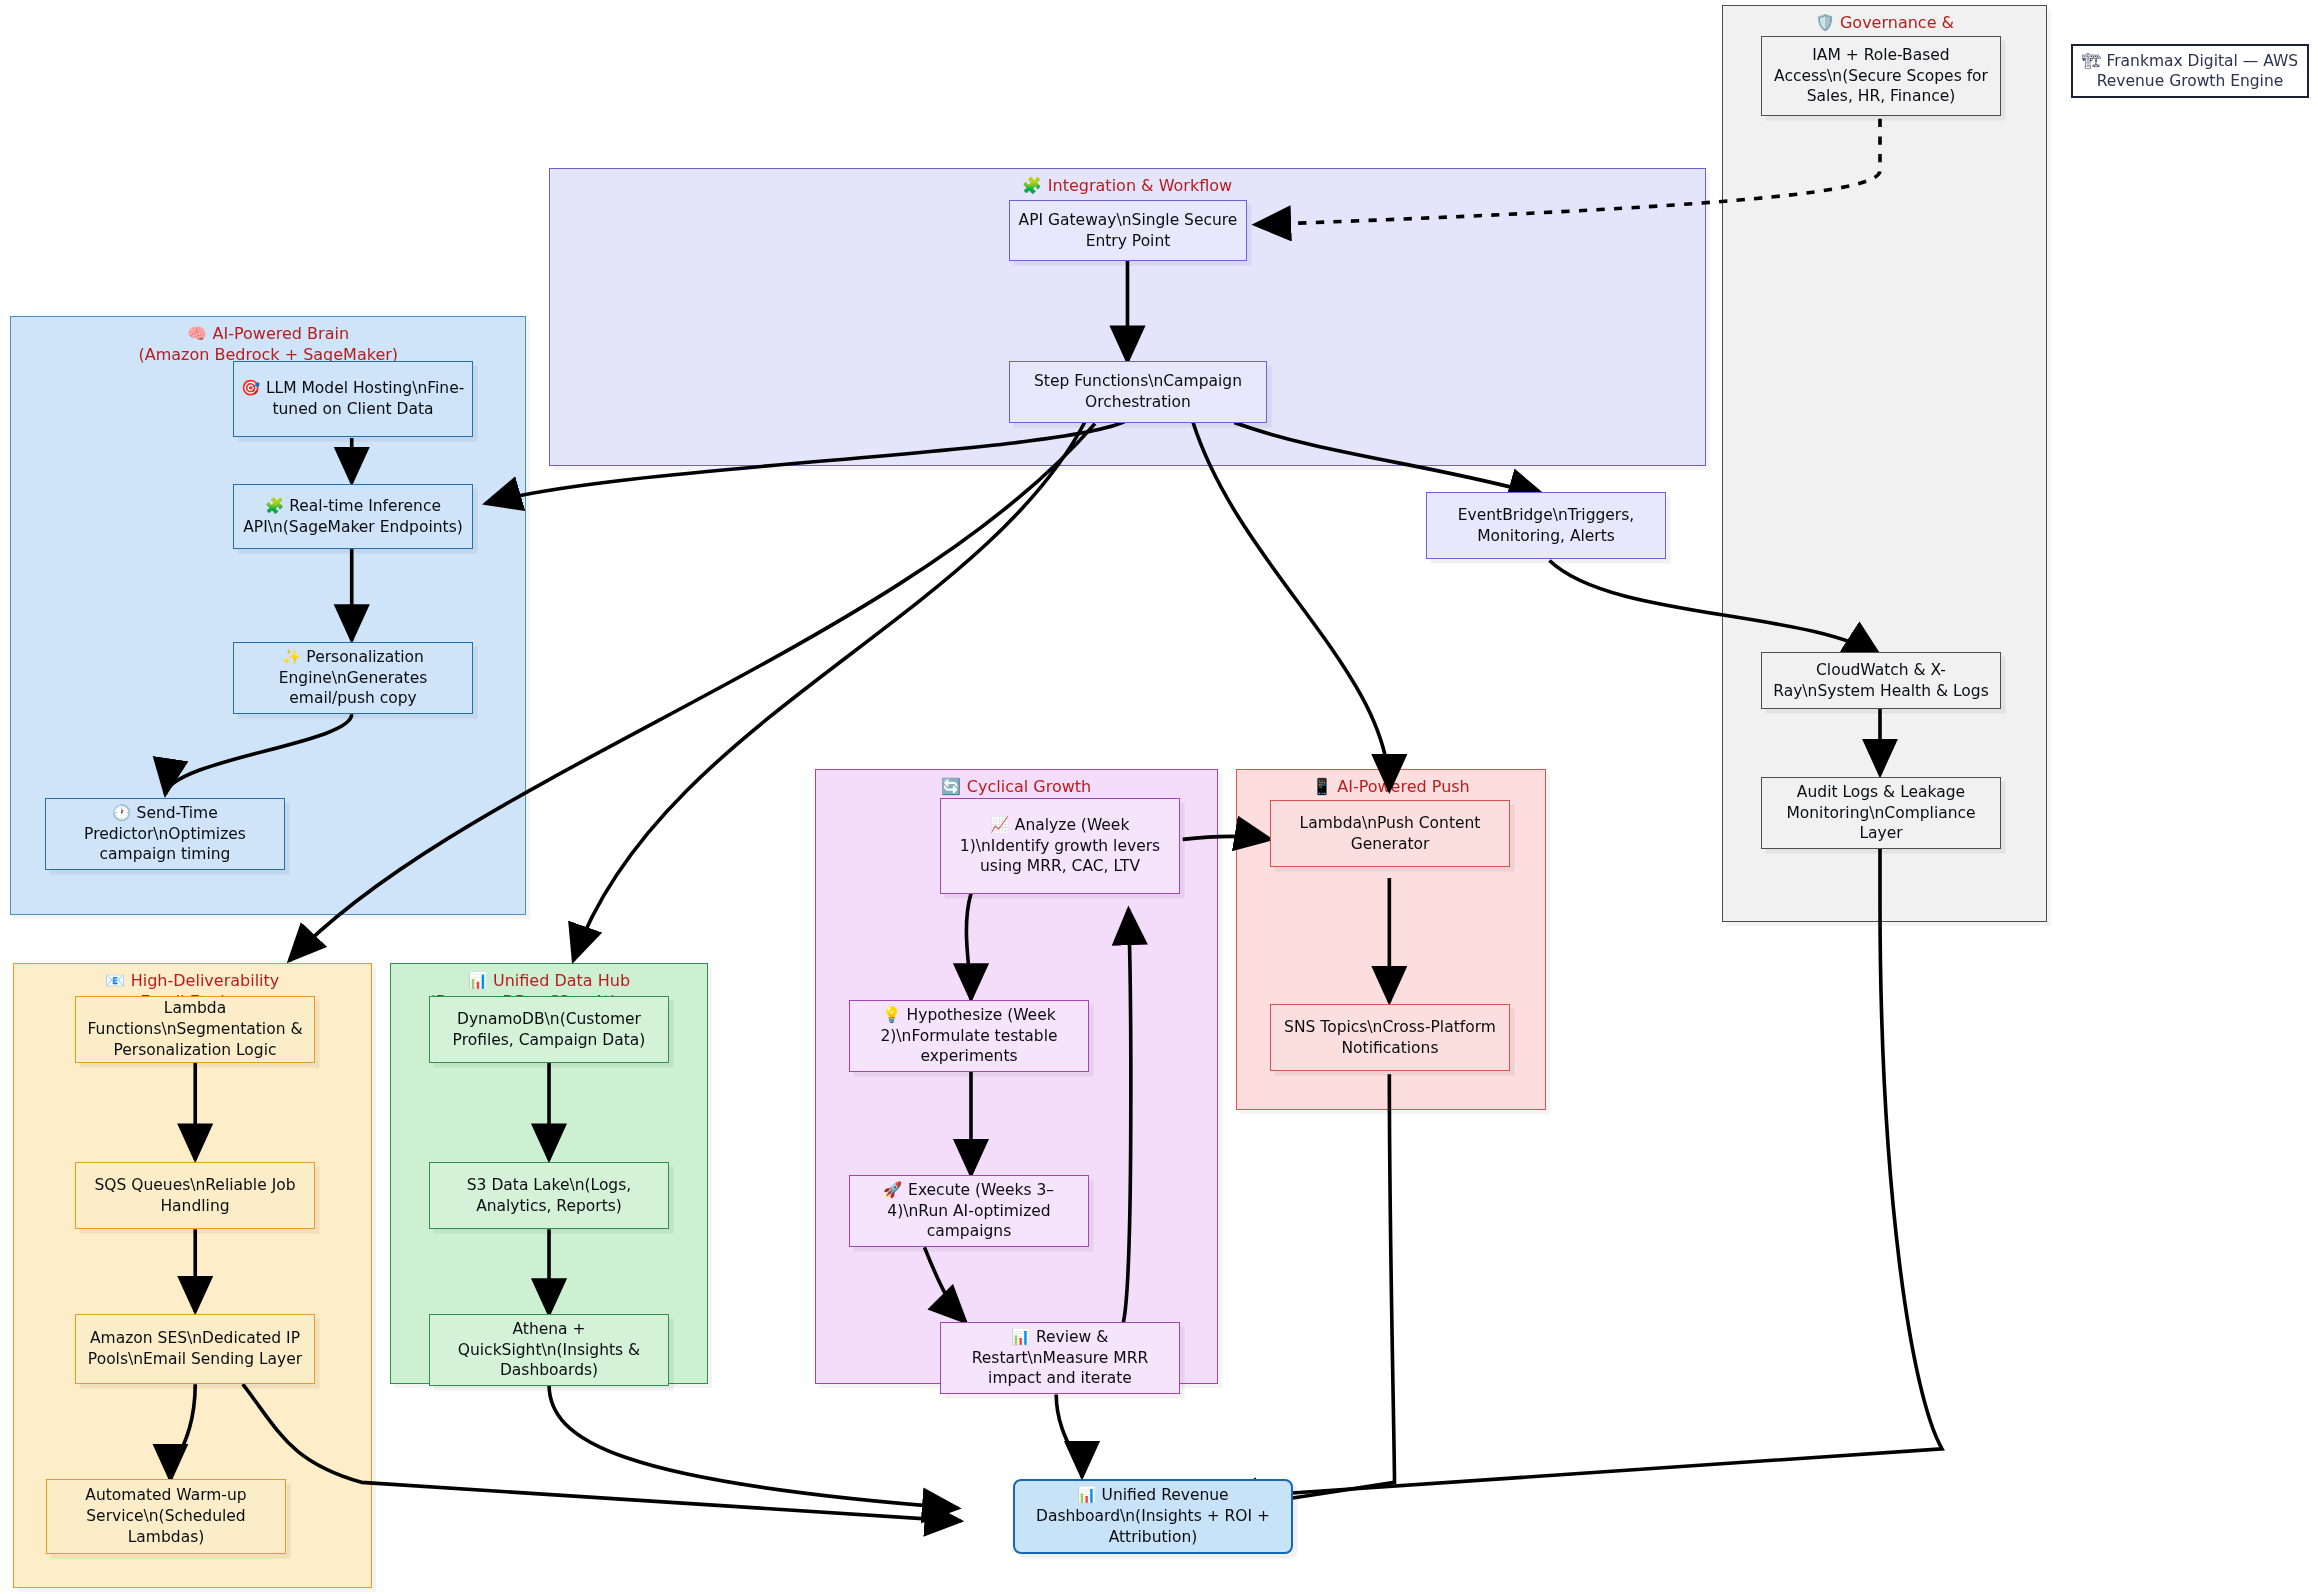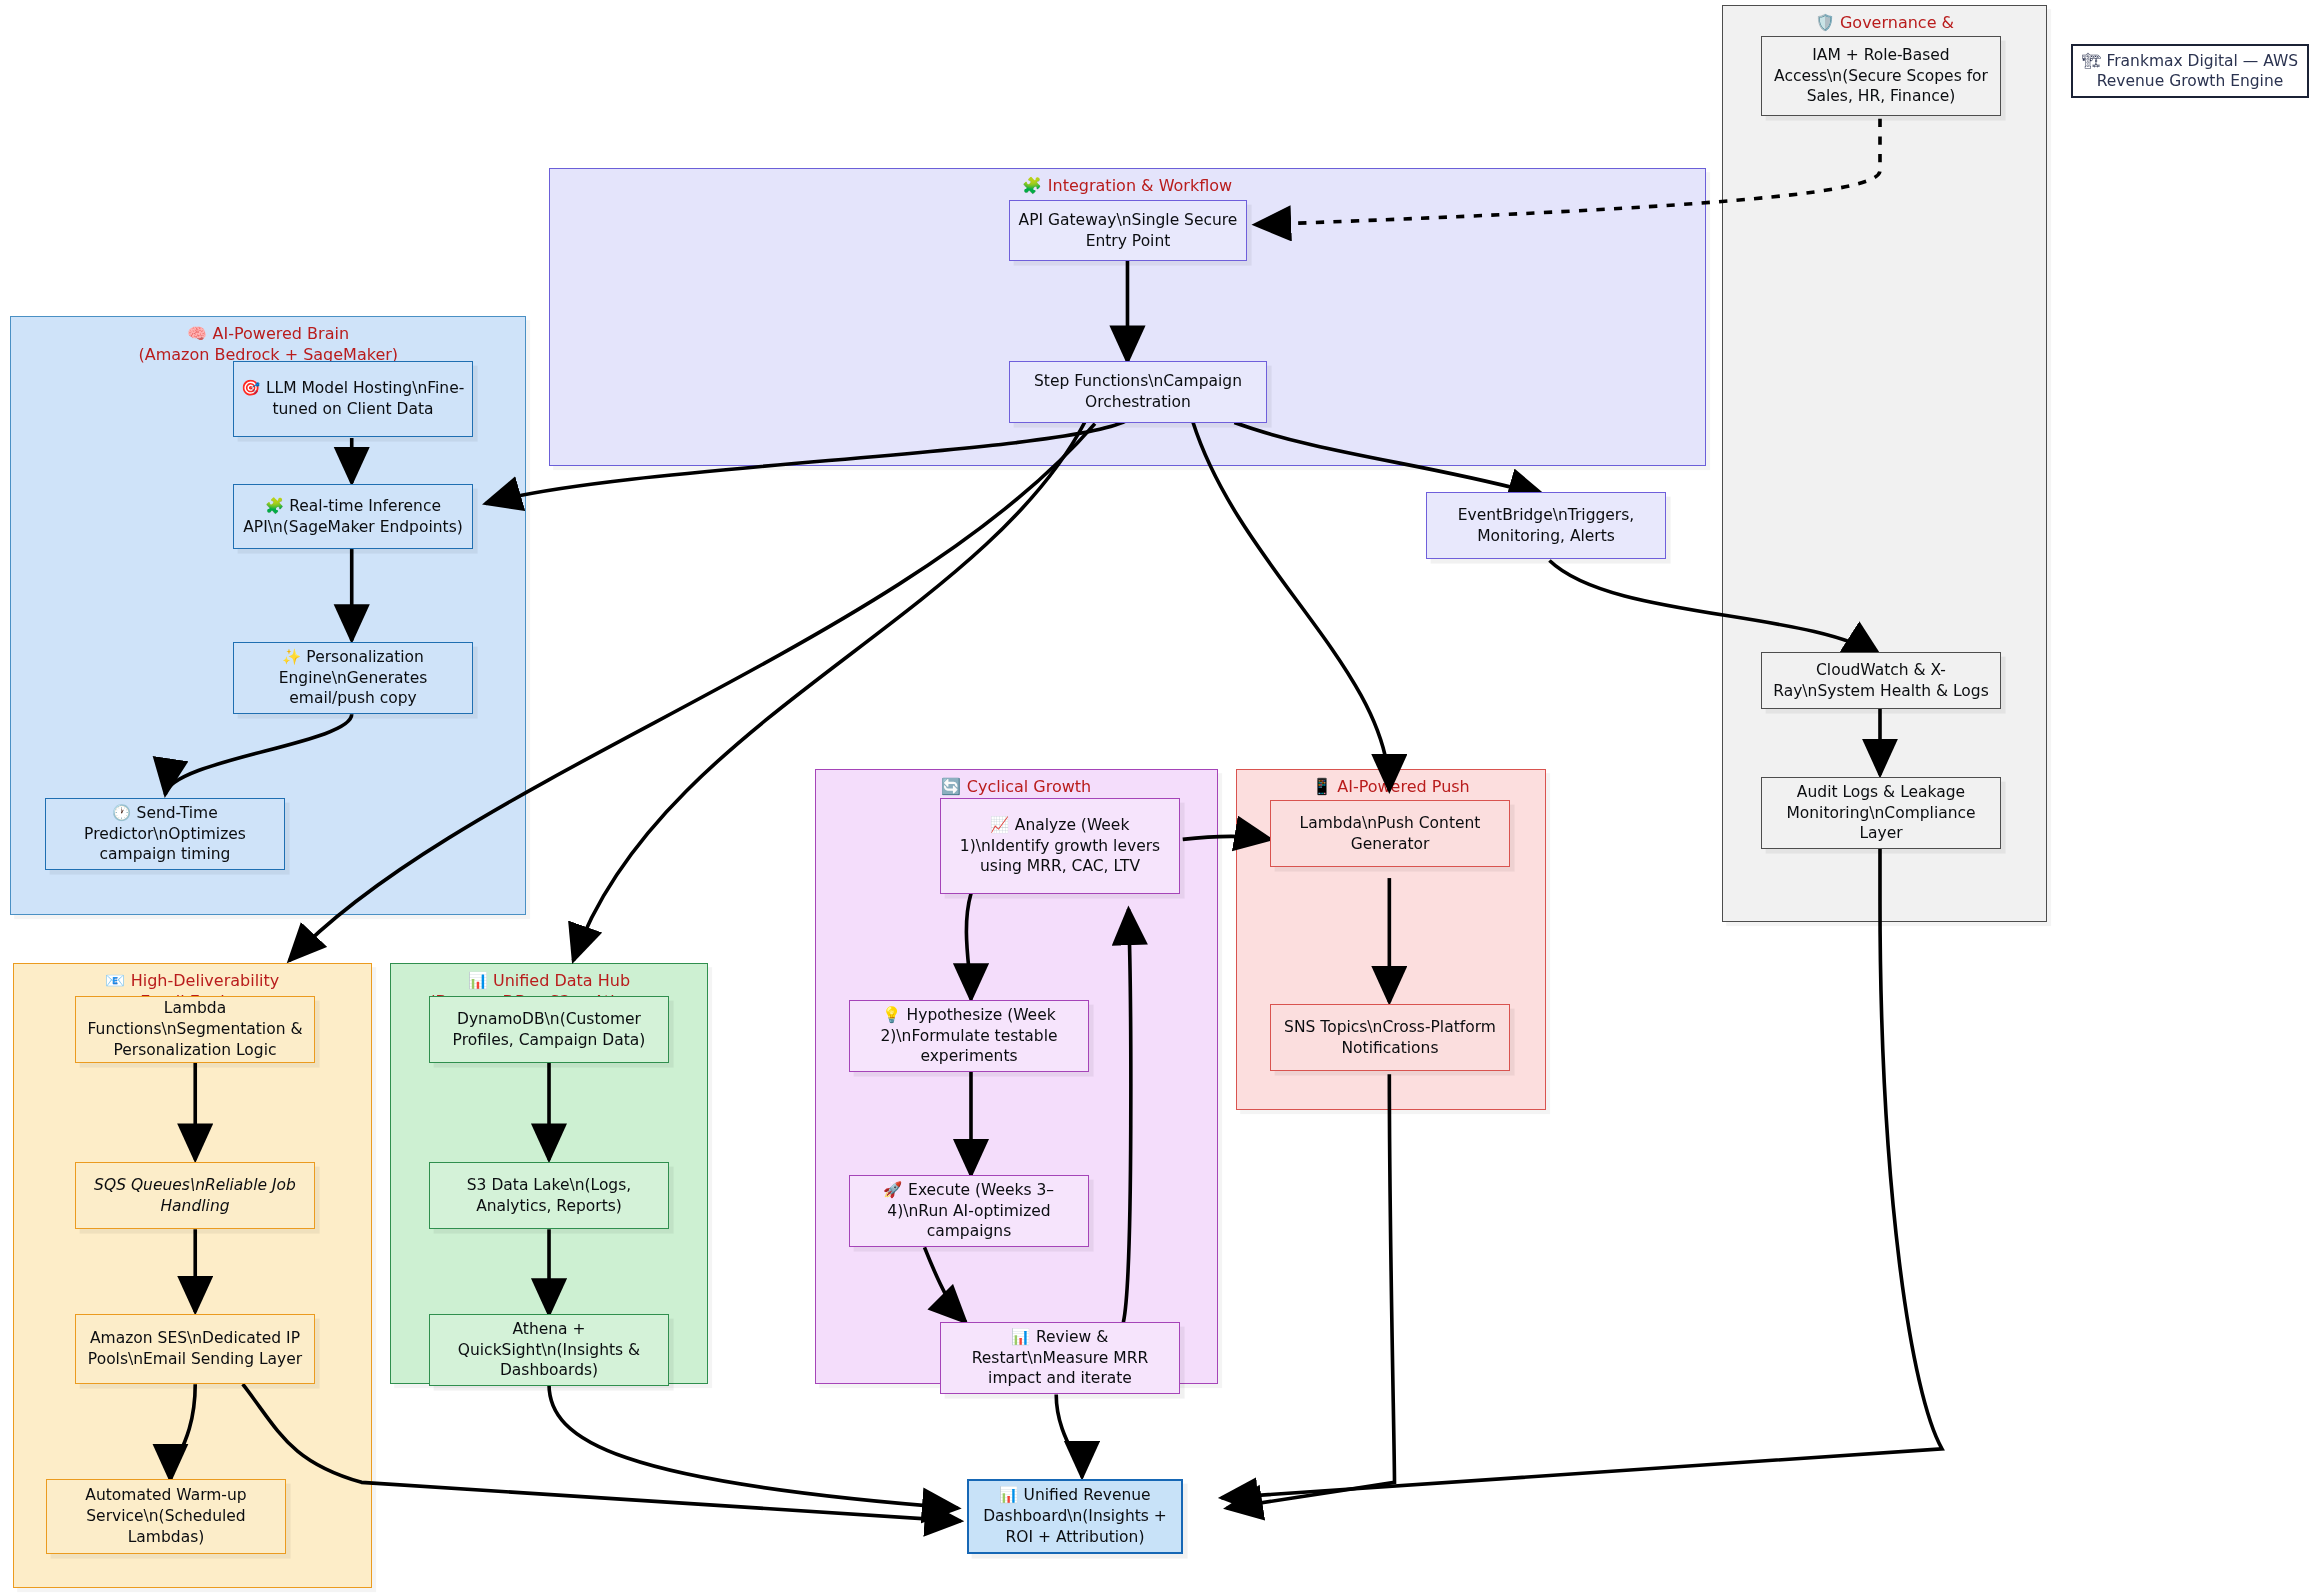--- a/index.html
+++ b/index.html
@@ -206,21 +206,21 @@
   <div class="node n-gov" style="left:1761px; top:652px; width:240px; height:57px;">
     <span>CloudWatch &amp; X-Ray\nSystem Health &amp; Logs</span>
   </div>
   <div class="node n-deliv" style="left:75px; top:996px; width:240px; height:67px;">
     <span>Lambda Functions\nSegmentation &amp; Personalization Logic</span>
   </div>
 
   <div class="node n-gov" style="left:1761px; top:777px; width:240px; height:72px;">
     <span>Audit Logs &amp; Leakage Monitoring\nCompliance Layer</span>
   </div>
-  <div class="node n-deliv" style="left:75px; top:1162px; width:240px; height:67px;font-style:italic;">
+  <div class="node n-deliv" style="left:75px; top:1162px; width:240px; height:67px;">
     <span>SQS Queues\nReliable Job Handling</span>
   </div>
   <div class="node n-deliv" style="left:75px; top:1314px; width:240px; height:70px;">
     <span>Amazon SES\nDedicated IP Pools\nEmail Sending Layer</span>
   </div>
   <div class="node n-deliv" style="left:46px; top:1479px; width:240px; height:75px;">
     <span>Automated Warm-up Service\n(Scheduled Lambdas)</span>
   </div>
 
   <div class="node n-data" style="left:429px; top:996px; width:240px; height:67px;">
@@ -246,21 +246,21 @@
     <span>📊 Review &amp; Restart\nMeasure MRR impact and iterate</span>
   </div>
 
   <div class="node n-push" style="left:1270px; top:800px; width:240px; height:67px;">
     <span>Lambda\nPush Content Generator</span>
   </div>
   <div class="node n-push" style="left:1270px; top:1004px; width:240px; height:67px;">
     <span>SNS Topics\nCross-Platform Notifications</span>
   </div>
 
-  <div class="node n-dash" style="left:967px; top:1479px; width:216px; height:75px;">
+  <div class="node n-dash" style="left:1013px; top:1479px; width:280px; height:75px;border-radius:8px;">
     <span>📊 Unified Revenue Dashboard\n(Insights + ROI + Attribution)</span>
   </div>
 
   <div id="title-card" style="left:2071px; top:44px; width:238px; height:54px;">
     <span>🏗 Frankmax Digital — AWS Revenue Growth Engine</span>
   </div>
 
 </div>
 
 

